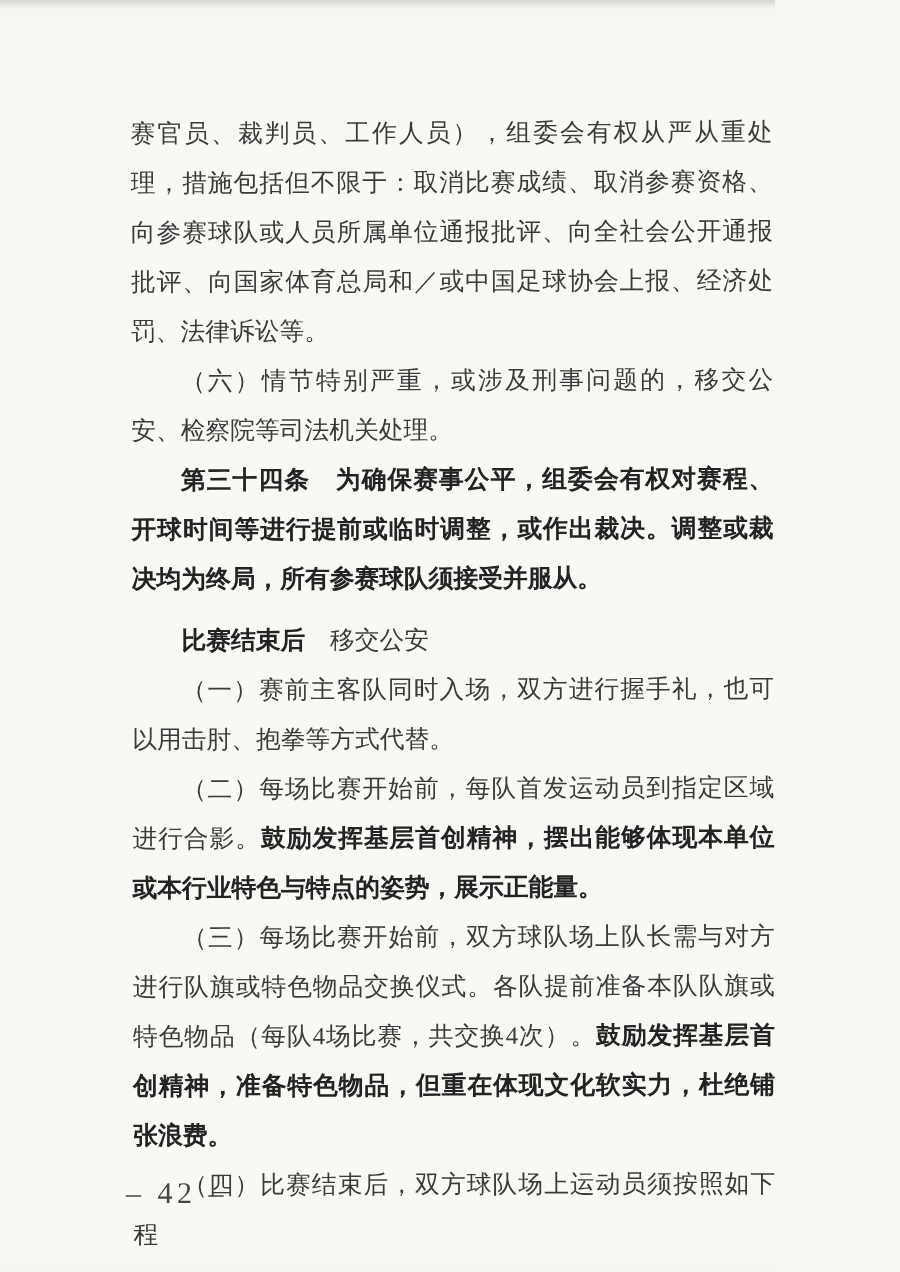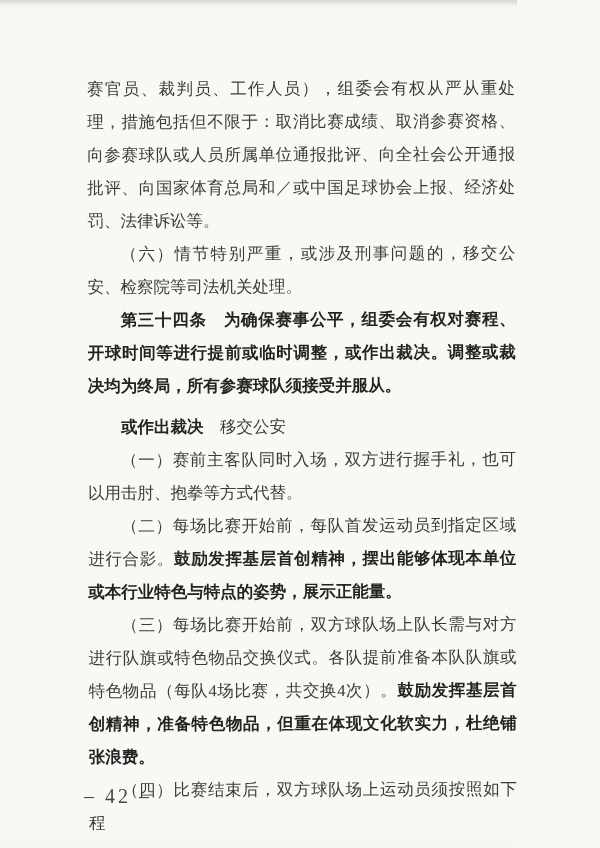--- a/index.html
+++ b/index.html
@@ -70,21 +70,21 @@
 
     <p class="para">
       <span>（六）情节特别严重，或涉及刑事问题的，移交公安、检察院等司法机关处理。</span>
     </p>
 
     <p class="para">
       <span class="bold">第三十四条　为确保赛事公平，组委会有权对赛程、开球时间等进行提前或临时调整，或作出裁决。调整或裁决均为终局，所有参赛球队须接受并服从。</span>
     </p>
 
     <p class="para sec-gap">
-      <span class="bold">或作出裁决</span><span>　移交公安</span>
+      <span class="bold">比赛结束后</span><span>　移交公安</span>
     </p>
 
     <p class="para">
       <span>（一）赛前主客队同时入场，双方进行握手礼，也可以用击肘、抱拳等方式代替。</span>
     </p>
 
     <p class="para">
       <span>（二）每场比赛开始前，每队首发运动员到指定区域进行合影。</span><span class="bold">鼓励发挥基层首创精神，摆出能够体现本单位或本行业特色与特点的姿势，展示正能量。</span>
     </p>
 

